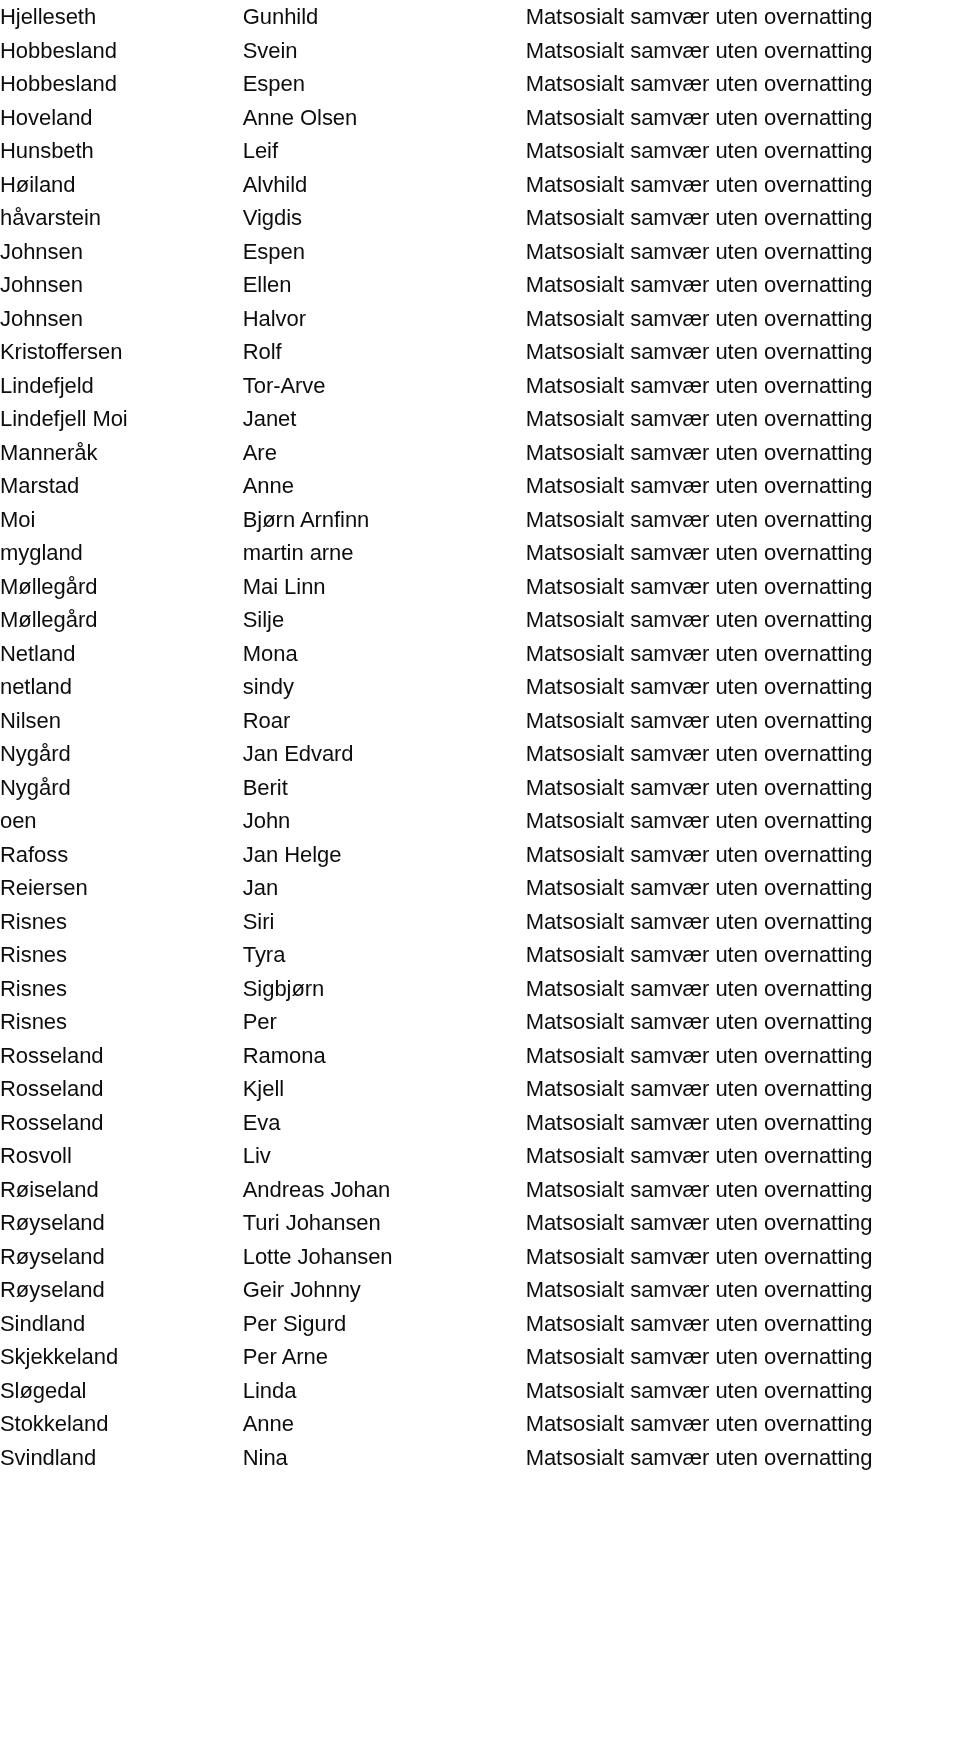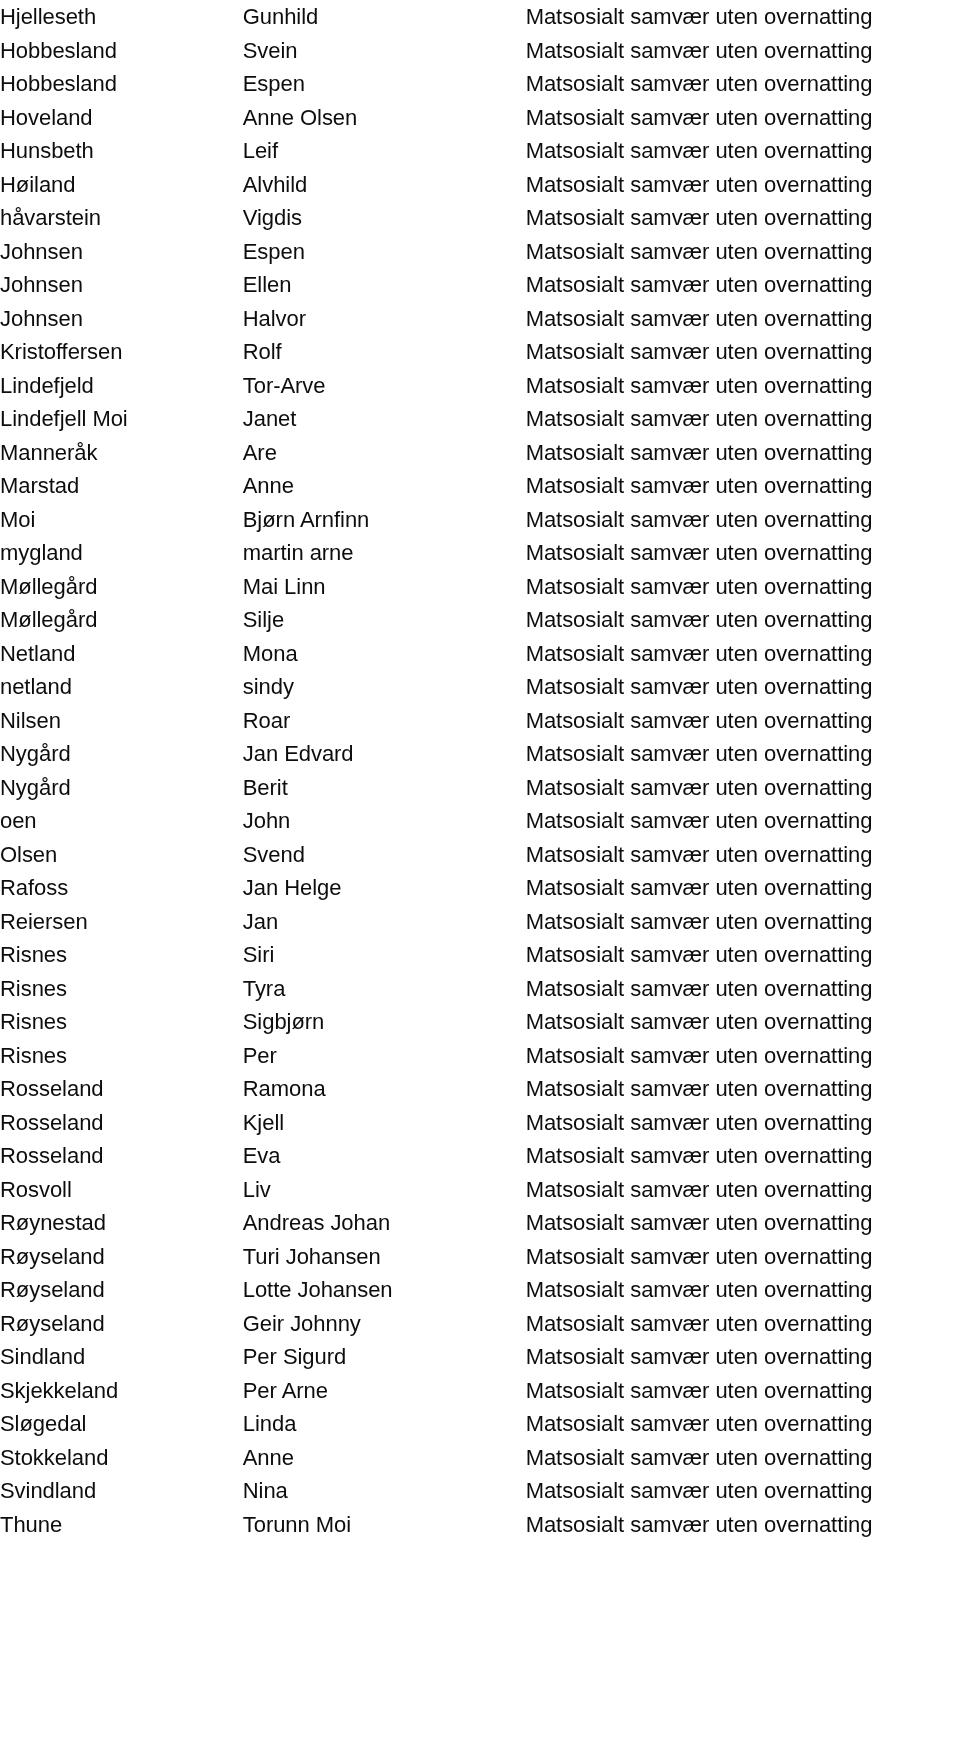--- a/index.html
+++ b/index.html
@@ -162,25 +162,20 @@
         <td class="col-surname">Nygård</td>
         <td class="col-first">Berit</td>
         <td class="col-activity">Matsosialt samvær uten overnatting</td>
       </tr>
       <tr>
         <td class="col-surname">oen</td>
         <td class="col-first">John</td>
         <td class="col-activity">Matsosialt samvær uten overnatting</td>
       </tr>
       <tr>
-        <td class="col-surname">Olsen</td>
-        <td class="col-first">Svend</td>
-        <td class="col-activity">Matsosialt samvær uten overnatting</td>
-      </tr>
-      <tr>
         <td class="col-surname">Rafoss</td>
         <td class="col-first">Jan Helge</td>
         <td class="col-activity">Matsosialt samvær uten overnatting</td>
       </tr>
       <tr>
         <td class="col-surname">Reiersen</td>
         <td class="col-first">Jan</td>
         <td class="col-activity">Matsosialt samvær uten overnatting</td>
       </tr>
       <tr>
@@ -217,21 +212,21 @@
         <td class="col-surname">Rosseland</td>
         <td class="col-first">Eva</td>
         <td class="col-activity">Matsosialt samvær uten overnatting</td>
       </tr>
       <tr>
         <td class="col-surname">Rosvoll</td>
         <td class="col-first">Liv</td>
         <td class="col-activity">Matsosialt samvær uten overnatting</td>
       </tr>
       <tr>
-        <td class="col-surname">Røynestad</td>
+        <td class="col-surname">Røiseland</td>
         <td class="col-first">Andreas Johan</td>
         <td class="col-activity">Matsosialt samvær uten overnatting</td>
       </tr>
       <tr>
         <td class="col-surname">Røyseland</td>
         <td class="col-first">Turi Johansen</td>
         <td class="col-activity">Matsosialt samvær uten overnatting</td>
       </tr>
       <tr>
         <td class="col-surname">Røyseland</td>
@@ -259,21 +254,16 @@
         <td class="col-activity">Matsosialt samvær uten overnatting</td>
       </tr>
       <tr>
         <td class="col-surname">Stokkeland</td>
         <td class="col-first">Anne</td>
         <td class="col-activity">Matsosialt samvær uten overnatting</td>
       </tr>
       <tr>
         <td class="col-surname">Svindland</td>
         <td class="col-first">Nina</td>
-        <td class="col-activity">Matsosialt samvær uten overnatting</td>
-      </tr>
-      <tr>
-        <td class="col-surname">Thune</td>
-        <td class="col-first">Torunn Moi</td>
         <td class="col-activity">Matsosialt samvær uten overnatting</td>
       </tr>
     </tbody>
 </table>
 
 </body></html>

